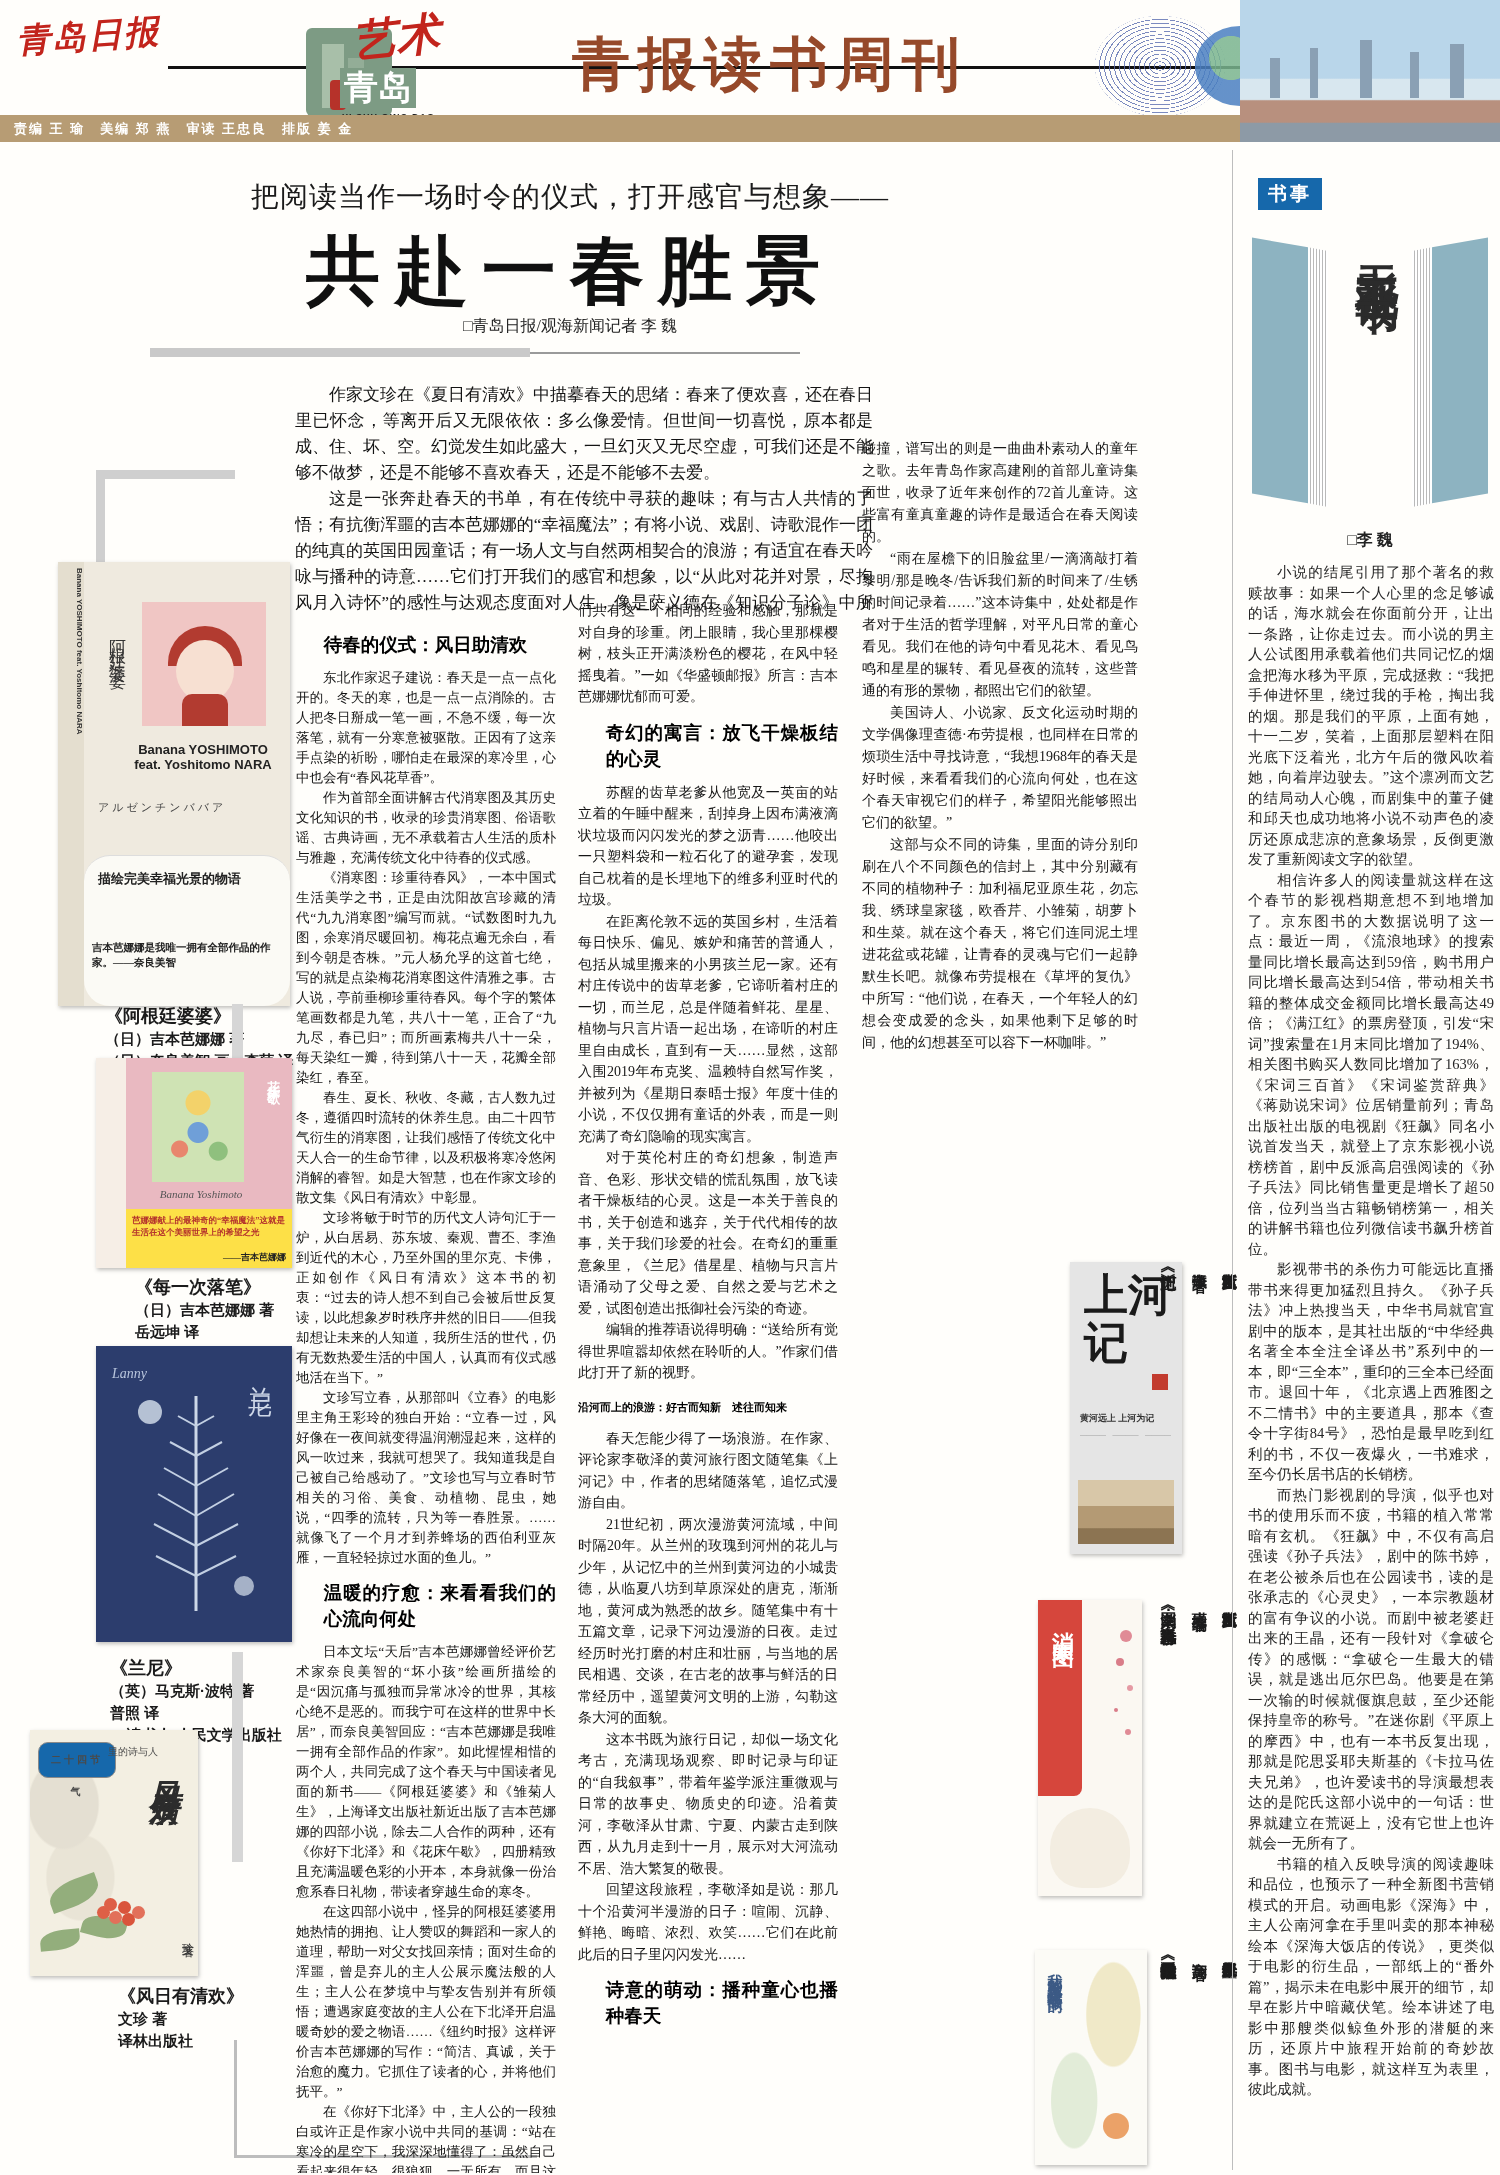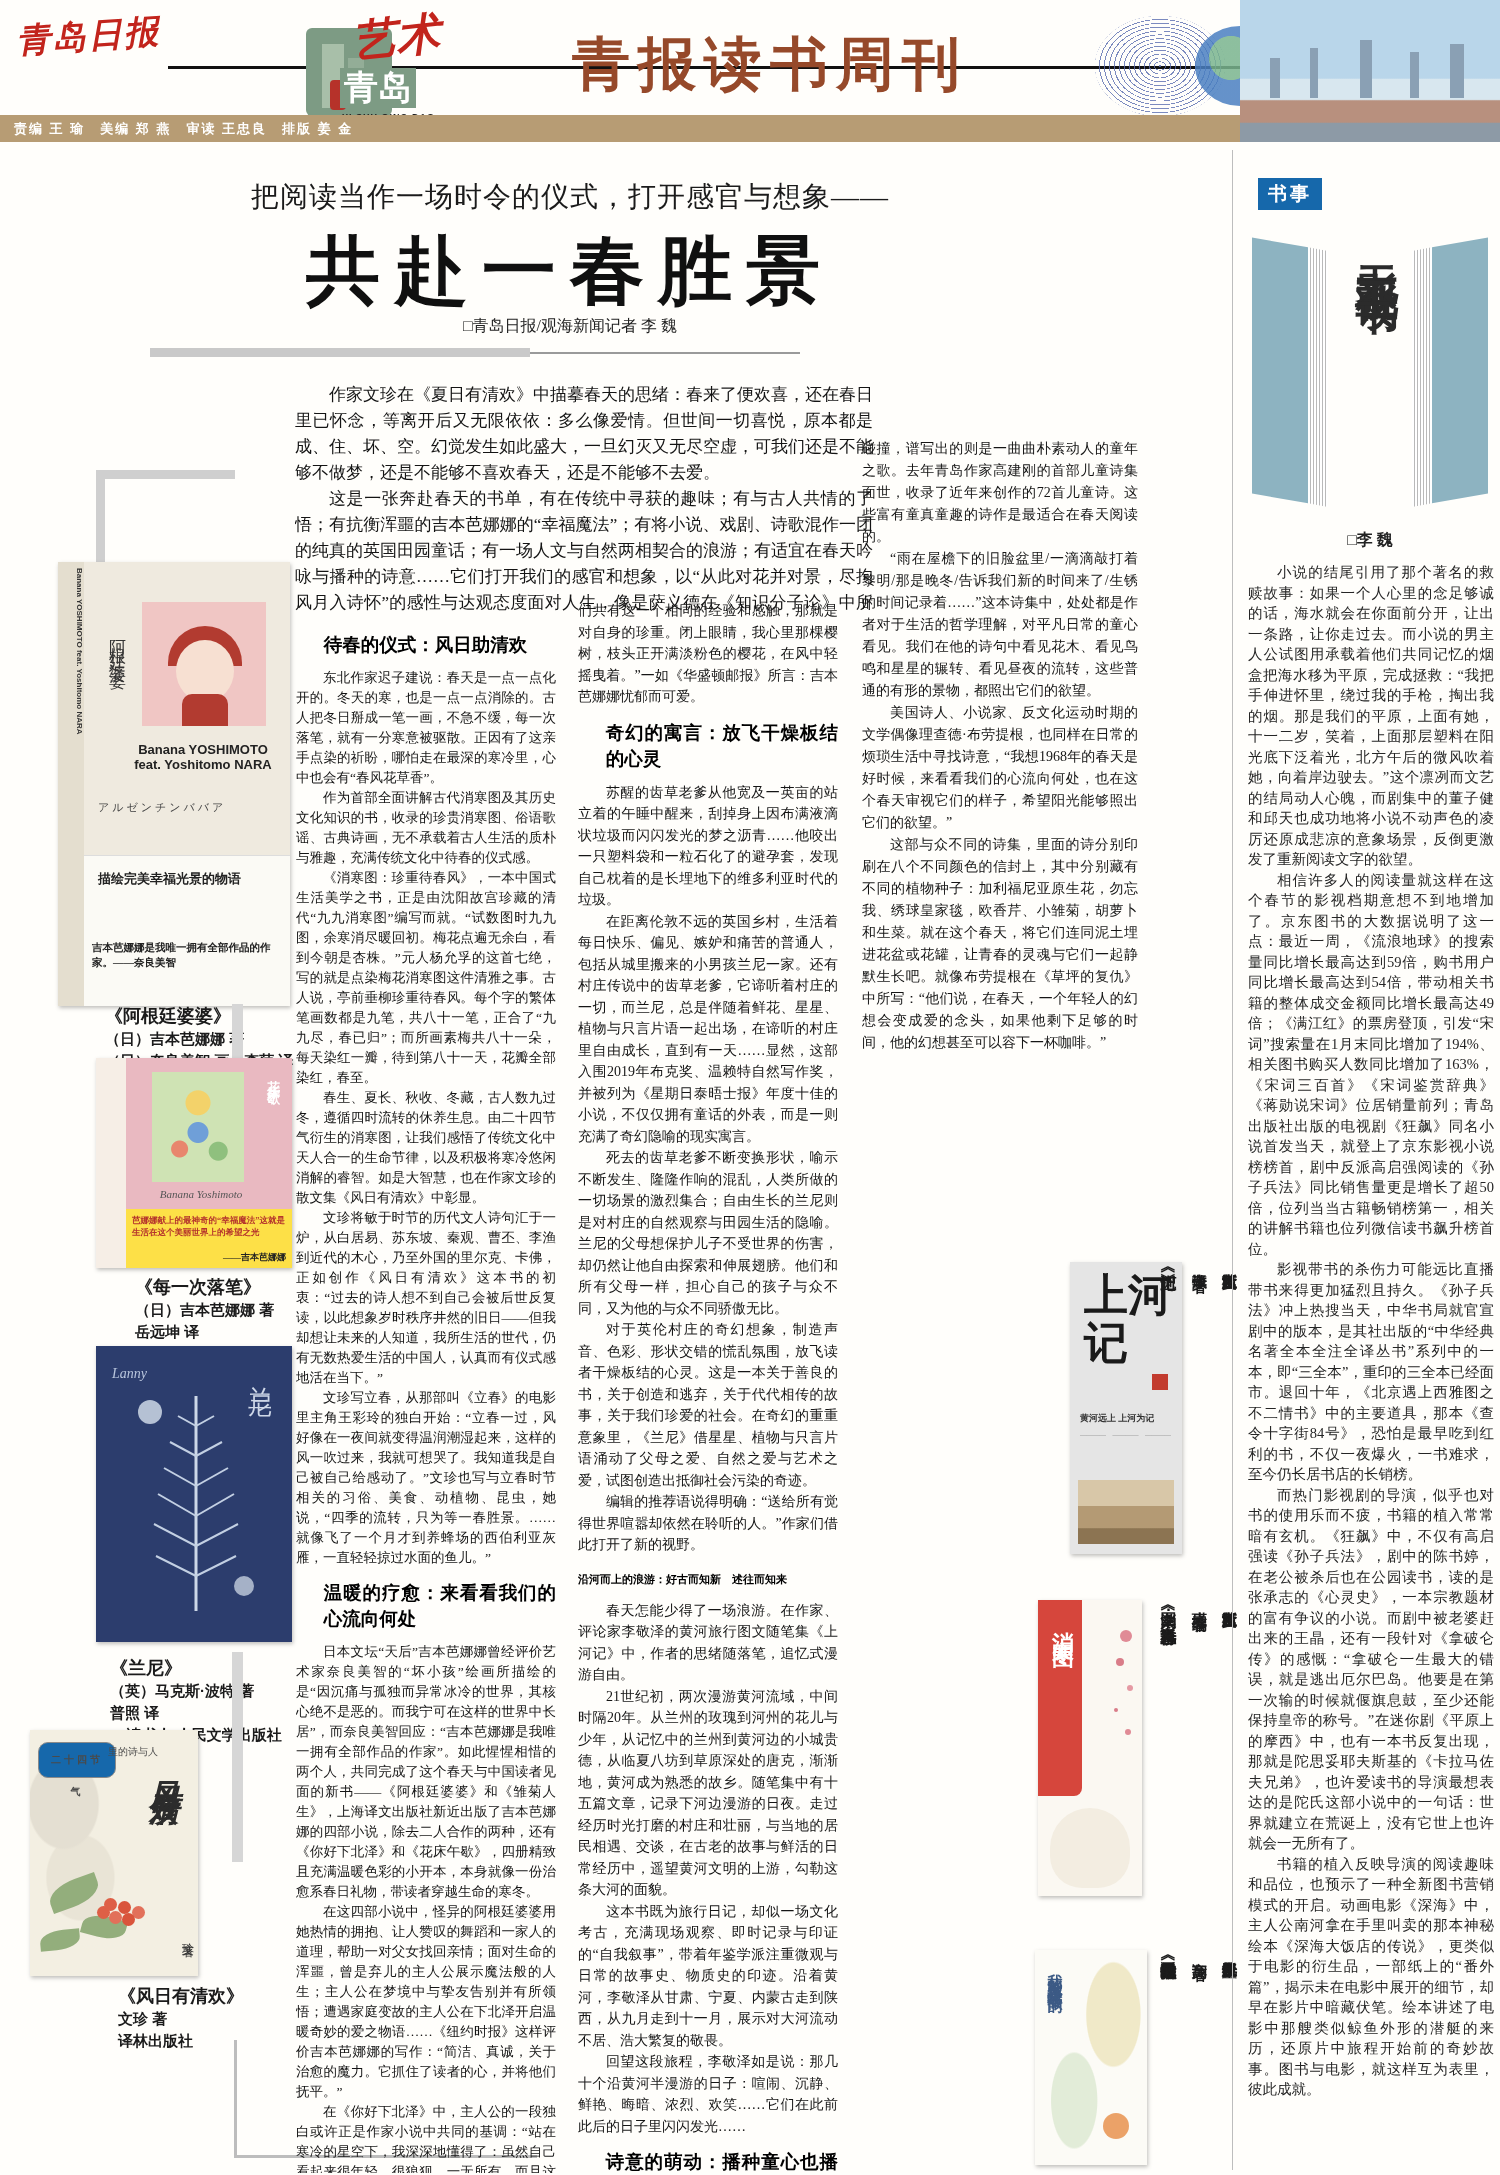--- a/index.html
+++ b/index.html
@@ -73,21 +73,21 @@
              font-family:"Liberation Sans",sans-serif;font-size:8px;writing-mode:vertical-rl;
              padding-top:6px;color:#333;font-weight:bold;}
   .b1 .art{position:absolute;left:84px;top:40px;width:124px;height:124px;background:#f0c6c4;}
   .b1 .face{position:absolute;left:34px;top:38px;width:58px;height:62px;border-radius:50%;background:#f7e0d2;}
   .b1 .hair{position:absolute;left:26px;top:24px;width:74px;height:40px;border-radius:40px 40px 0 0;background:#b23b30;}
   .b1 .body{position:absolute;left:40px;top:92px;width:46px;height:32px;border-radius:10px 10px 0 0;background:#b23b30;}
   .b1 .vt{position:absolute;left:48px;top:64px;writing-mode:vertical-rl;font-size:17px;letter-spacing:8px;color:#333;}
   .b1 .en{position:absolute;left:60px;top:180px;width:170px;text-align:center;
           font-family:"Liberation Sans",sans-serif;font-weight:bold;font-size:13px;color:#222;}
   .b1 .jp{position:absolute;left:40px;top:238px;font-size:11px;color:#444;letter-spacing:3px;}
-  .b1 .band{position:absolute;left:26px;bottom:0;width:206px;height:150px;background:#fbfaf5;border-top:1px solid #ddd;}
+  .b1 .band{position:absolute;left:26px;bottom:0;width:206px;height:150px;background:#fbfaf5;border-top:1px solid #ddd;border-radius:26px;}
   .b1 .tag{position:absolute;left:14px;top:14px;font-size:13px;font-weight:bold;color:#222;}
   .b1 .quote{position:absolute;left:8px;top:84px;width:190px;font-size:10.5px;font-weight:bold;color:#222;line-height:15px;}
 
   .b2{left:96px;top:1058px;width:196px;height:210px;background:#e9b9c1;}
   .b2 .sp{position:absolute;left:0;top:0;width:30px;height:100%;background:#f6eee6;}
   .b2 .art{position:absolute;left:56px;top:14px;width:92px;height:110px;
      background:radial-gradient(circle at 50% 28%,#f3d26a 0 12px,transparent 13px),
                 radial-gradient(circle at 50% 55%,#6f9fd8 0 10px,transparent 11px),
                 radial-gradient(circle at 30% 70%,#e8866d 0 8px,transparent 9px),
                 radial-gradient(circle at 72% 72%,#8fc07e 0 9px,transparent 10px),#cfe3b4;}
@@ -319,21 +319,20 @@
     <p>日本文坛“天后”吉本芭娜娜曾经评价艺术家奈良美智的“坏小孩”绘画所描绘的是“因沉痛与孤独而异常冰冷的世界，其核心绝不是恶的。而我宁可在这样的世界中长居”，而奈良美智回应：“吉本芭娜娜是我唯一拥有全部作品的作家”。如此惺惺相惜的两个人，共同完成了这个春天与中国读者见面的新书——《阿根廷婆婆》和《雏菊人生》，上海译文出版社新近出版了吉本芭娜娜的四部小说，除去二人合作的两种，还有《你好下北泽》和《花床午歇》，四册精致且充满温暖色彩的小开本，本身就像一份治愈系春日礼物，带读者穿越生命的寒冬。</p>
     <p>在这四部小说中，怪异的阿根廷婆婆用她热情的拥抱、让人赞叹的舞蹈和一家人的道理，帮助一对父女找回亲情；面对生命的浑噩，曾是弃儿的主人公展示魔法般的人生；主人公在梦境中与挚友告别并有所领悟；遭遇家庭变故的主人公在下北泽开启温暖奇妙的爱之物语……《纽约时报》这样评价吉本芭娜娜的写作：“简洁、真诚，关于治愈的魔力。它抓住了读者的心，并将他们抚平。”</p>
     <p>在《你好下北泽》中，主人公的一段独白或许正是作家小说中共同的基调：“站在寒冷的星空下，我深深地懂得了：虽然自己看起来很年轻，很狼狈、一无所有，而且这个世界上没有任何分担这些东西的全部，但是对于那些拥有着某种同样东西的各种各样的人们来说，我们共有这一个相同的经验和感触。”</p>
   </div>
 
   <div class="abs tcol col2">
     <p class="pc">们共有这一个相同的经验和感触，那就是对自身的珍重。闭上眼睛，我心里那棵樱树，枝头正开满淡粉色的樱花，在风中轻摇曳着。”一如《华盛顿邮报》所言：吉本芭娜娜忧郁而可爱。</p>
     <div class="h">奇幻的寓言：放飞干燥板结的心灵</div>
     <p>苏醒的齿草老爹从他宽及一英亩的站立着的午睡中醒来，刮掉身上因布满液滴状垃圾而闪闪发光的梦之沥青……他咬出一只塑料袋和一粒石化了的避孕套，发现自己枕着的是长埋地下的维多利亚时代的垃圾。</p>
     <p>在距离伦敦不远的英国乡村，生活着每日快乐、偏见、嫉妒和痛苦的普通人，包括从城里搬来的小男孩兰尼一家。还有村庄传说中的齿草老爹，它谛听着村庄的一切，而兰尼，总是伴随着鲜花、星星、植物与只言片语一起出场，在谛听的村庄里自由成长，直到有一天……显然，这部入围2019年布克奖、温赖特自然写作奖，并被列为《星期日泰晤士报》年度十佳的小说，不仅仅拥有童话的外表，而是一则充满了奇幻隐喻的现实寓言。</p>
-    <p>死去的齿草老爹不断变换形状，喻示不断发生、隆隆作响的混乱，人类所做的一切场景的激烈集合；自由生长的兰尼则是对村庄的自然观察与田园生活的隐喻。兰尼的父母想保护儿子不受世界的伤害，却仍然让他自由探索和伸展翅膀。他们和所有父母一样，担心自己的孩子与众不同，又为他的与众不同骄傲无比。</p>
     <p>对于英伦村庄的奇幻想象，制造声音、色彩、形状交错的慌乱氛围，放飞读者干燥板结的心灵。这是一本关于善良的书，关于创造和逃弃，关于代代相传的故事，关于我们珍爱的社会。在奇幻的重重意象里，《兰尼》借星星、植物与只言片语涌动了父母之爱、自然之爱与艺术之爱，试图创造出抵御社会污染的奇迹。</p>
     <p>编辑的推荐语说得明确：“送给所有觉得世界喧嚣却依然在聆听的人。”作家们借此打开了新的视野。</p>
     <div class="h small">沿河而上的浪游：好古而知新　述往而知来</div>
     <p>春天怎能少得了一场浪游。在作家、评论家李敬泽的黄河旅行图文随笔集《上河记》中，作者的思绪随落笔，追忆式漫游自由。</p>
     <p>21世纪初，两次漫游黄河流域，中间时隔20年。从兰州的玫瑰到河州的花儿与少年，从记忆中的兰州到黄河边的小城贵德，从临夏八坊到草原深处的唐克，渐渐地，黄河成为熟悉的故乡。随笔集中有十五篇文章，记录下河边漫游的日夜。走过经历时光打磨的村庄和壮丽，与当地的居民相遇、交谈，在古老的故事与鲜活的日常经历中，遥望黄河文明的上游，勾勒这条大河的面貌。</p>
     <p>这本书既为旅行日记，却似一场文化考古，充满现场观察、即时记录与印证的“自我叙事”，带着年鉴学派注重微观与日常的故事史、物质史的印迹。沿着黄河，李敬泽从甘肃、宁夏、内蒙古走到陕西，从九月走到十一月，展示对大河流动不居、浩大繁复的敬畏。</p>
     <p>回望这段旅程，李敬泽如是说：那几十个沿黄河半漫游的日子：喧闹、沉静、鲜艳、晦暗、浓烈、欢笑……它们在此前此后的日子里闪闪发光……</p>
     <div class="h">诗意的萌动：播种童心也播种春天</div>
 
   </div>

